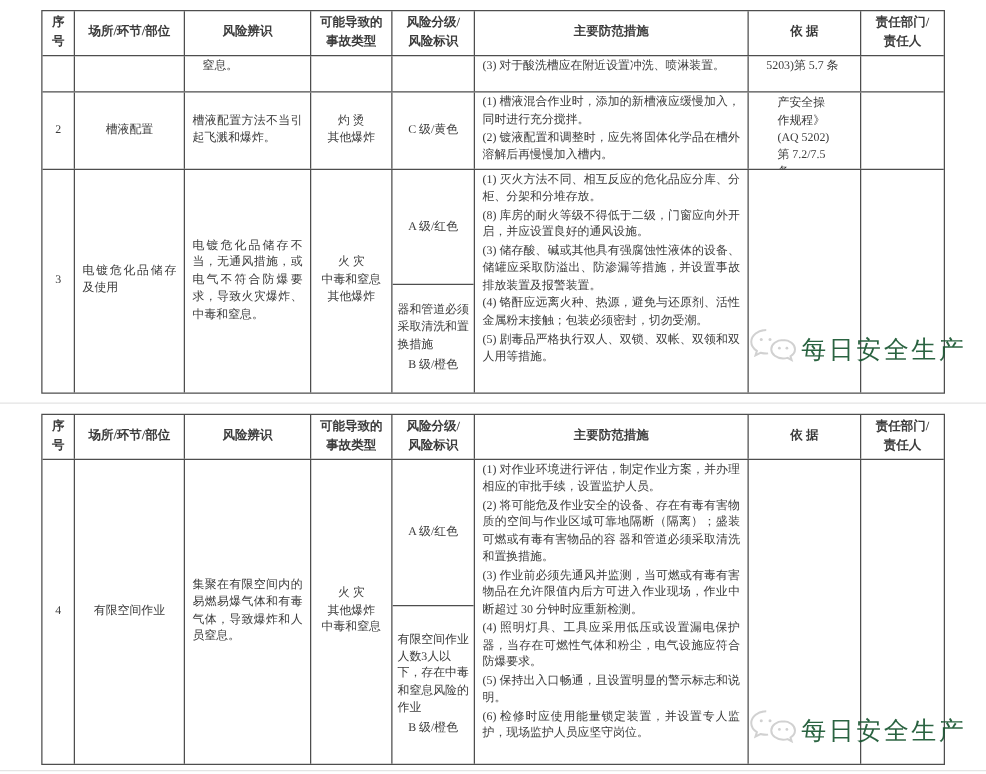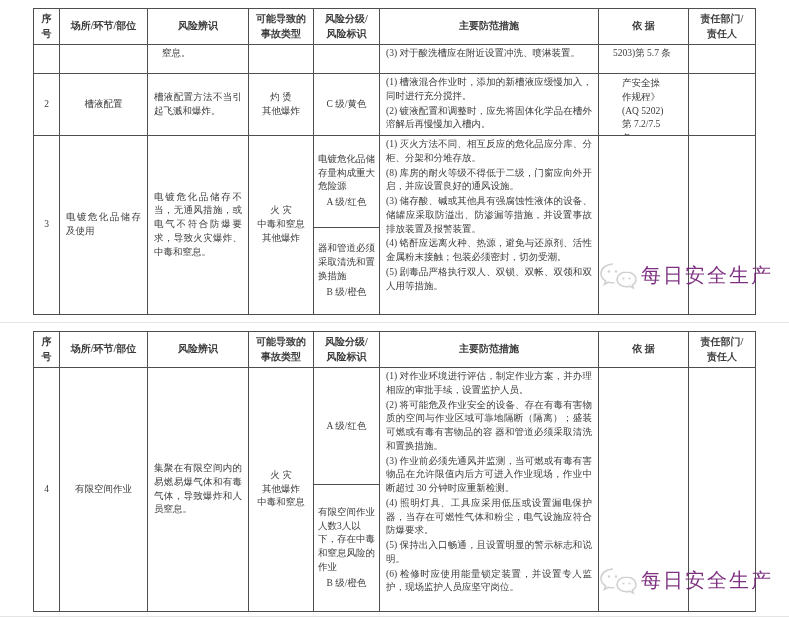--- a/index.html
+++ b/index.html
@@ -35,22 +35,22 @@
   .meas div { margin:0 0 1px 0; }
   .basis-c { display:flex; align-items:center; justify-content:flex-start;
              text-align:left; padding:2px 23px; }
   .lvcell { padding:0; display:flex; flex-direction:column; }
   .lv-sub { display:flex; flex-direction:column; justify-content:center;
             padding:3px 4px; box-sizing:border-box; }
   .lv-sub + .lv-sub { border-top:1px solid var(--bc); }
   .lv-desc { text-align:left; }
   .lv-grade { text-align:center; margin-top:2px; }
   .watermark {
-    position:absolute; display:flex; align-items:flex-start; gap:4px;
-    color:#701a75; font-size:20px; letter-spacing:2px;
+    position:absolute; display:flex; align-items:center; gap:4px;
+    color:#14532d; font-size:20px; letter-spacing:2px;
     font-family:"Liberation Sans","DejaVu Sans",sans-serif;
     pointer-events:none; opacity:.9; white-space:nowrap; z-index:5;
   }
   .wm1 { left:599px; top:262px; }
   .wm2 { left:599px; top:567px; }
   .sep { position:absolute; left:0; width:789px; height:1px; background:#e4e4e4; }
   .sep1 { top:322px; }
   .sep2 { top:616px; }
 </style>
 </head>
@@ -104,21 +104,20 @@
 
     <div class="tr rgrow">
       <div class="td vc">3</div>
       <div class="td vl">电镀危化品储存及使用</div>
       <div class="td vl">电镀危化品储存不当，无通风措施，或电气不符合防爆要求，导致火灾爆炸、中毒和窒息。</div>
       <div class="td vc">火  灾
 中毒和窒息
 其他爆炸</div>
       <div class="td lvcell">
         <div class="lv-sub" style="flex:92">
-          <div class="lv-desc">电镀危化品储存量构成重大危险源</div>
           <div class="lv-grade">A 级/红色</div>
         </div>
         <div class="lv-sub" style="flex:87">
           <div class="lv-desc">器和管道必须采取清洗和置换措施</div>
           <div class="lv-grade">B 级/橙色</div>
         </div>
       </div>
       <div class="td meas">
         <div>(1)  灭火方法不同、相互反应的危化品应分库、分柜、分架和分堆存放。</div>
         <div>(8)  库房的耐火等级不得低于二级，门窗应向外开启，并应设置良好的通风设施。</div>

